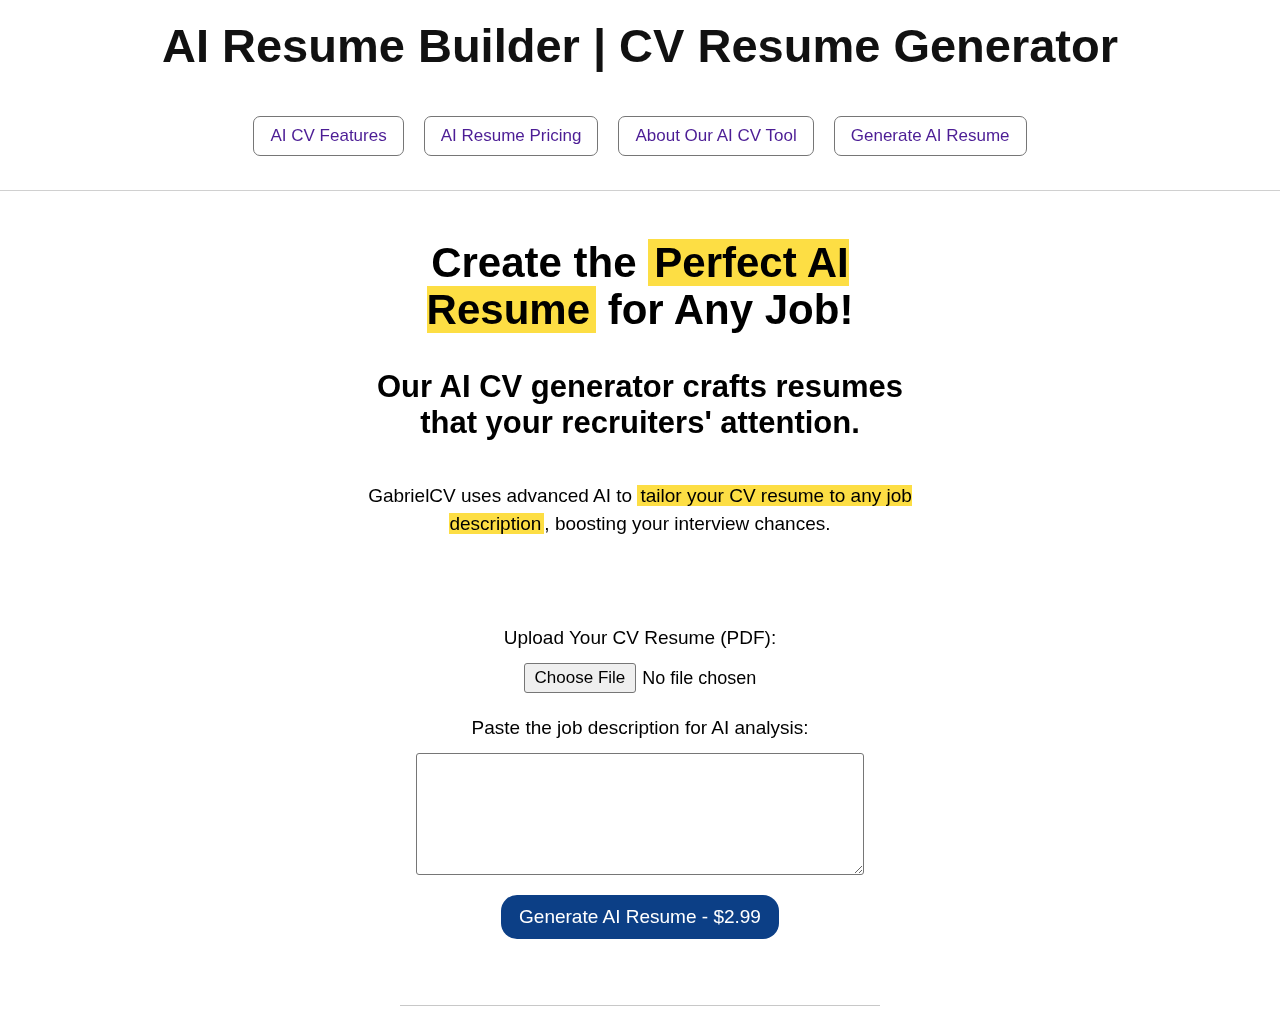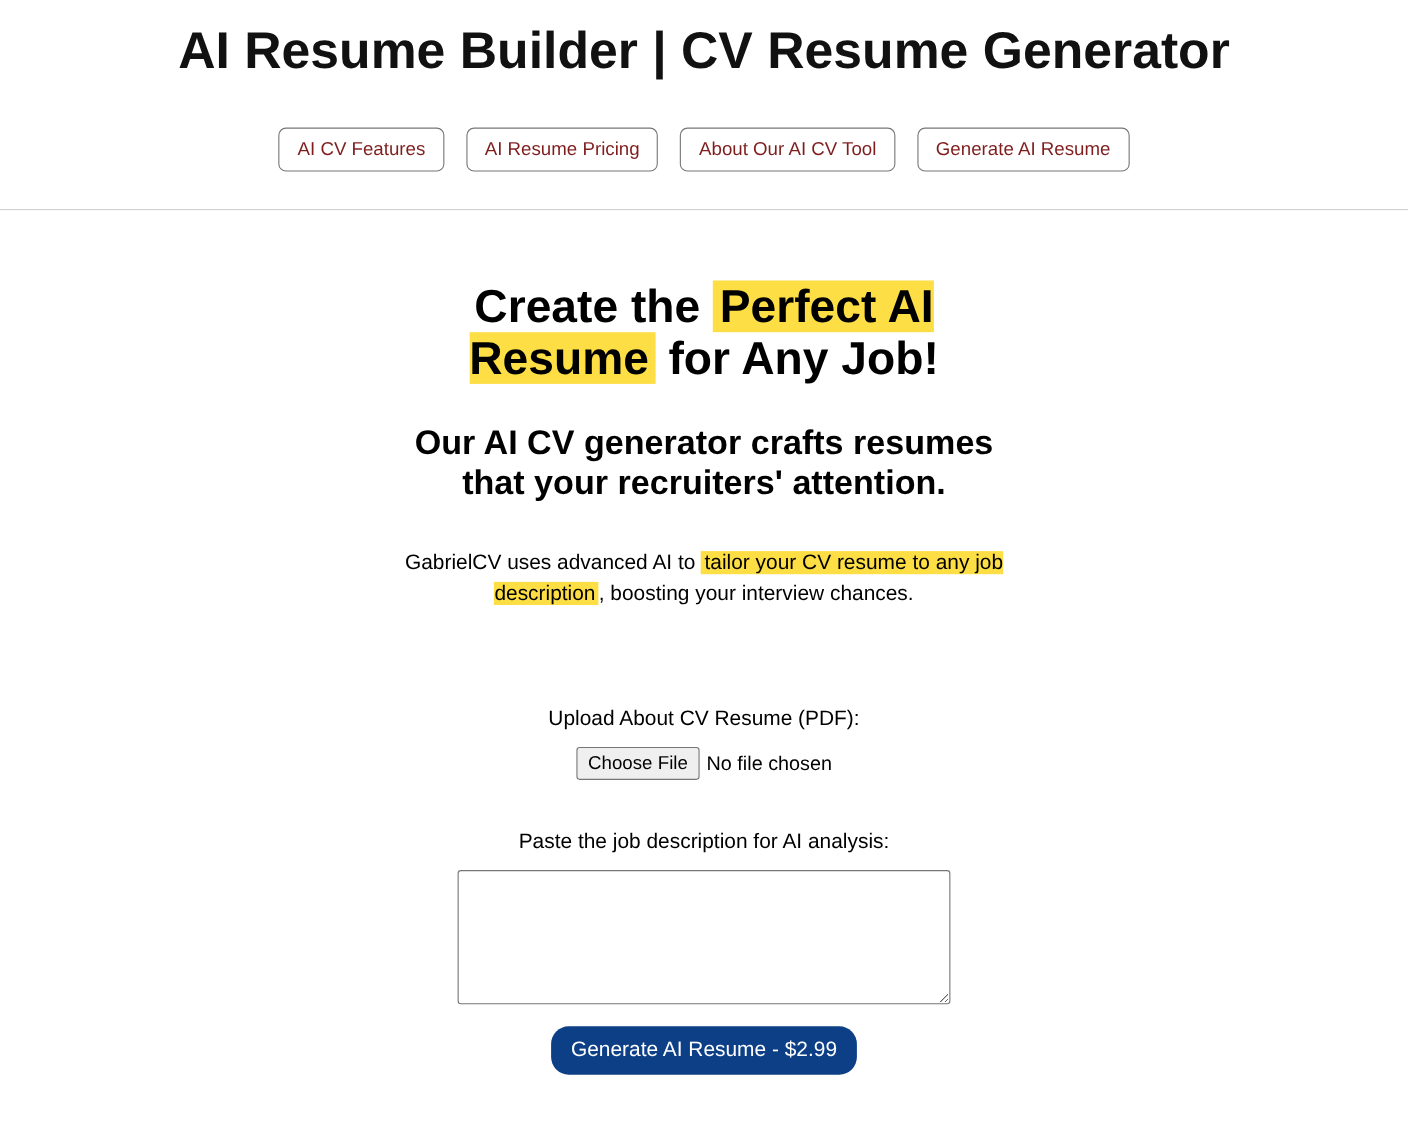--- a/index.html
+++ b/index.html
@@ -34,36 +34,35 @@
       gap: 20px;
       flex-wrap: wrap;
     }
     .nav-button {
       background: #fff;
       border: 1px solid #767676;
       border-radius: 7px;
       padding: 9px 16px;
       font-size: 17px;
       font-family: inherit;
-      color: #7f1d1d;
+      color: #4c1d95;
       cursor: pointer;
     }
     main {
       max-width: 560px;
       margin: 0 auto;
       text-align: center;
       padding-top: 48px;
       padding-bottom: 40px;
     }
     .hero-heading {
       font-size: 42px;
       font-weight: 700;
       line-height: 1.12;
       margin-bottom: 36px;
-      margin-top: 16px;
     }
     .hero-heading .highlight {
       background: #fdde44;
       padding: 0 6px;
     }
     .sub-heading {
       font-size: 31px;
       font-weight: 700;
       line-height: 1.15;
       margin-bottom: 42px;
@@ -80,21 +79,21 @@
     .form-label {
       font-size: 19px;
       margin-bottom: 14px;
       display: block;
     }
     .file-row {
       display: flex;
       justify-content: center;
       align-items: center;
       gap: 6px;
-      margin-bottom: 46px;
+      margin-bottom: 24px;
     }
     .choose-file-btn {
       background: #efefef;
       border: 1px solid #767676;
       border-radius: 3px;
       padding: 4px 10px;
       font-size: 17px;
       font-family: inherit;
       cursor: pointer;
     }
@@ -151,21 +150,21 @@
     <h2 class="hero-heading">
       <span>Create the </span><span class="highlight">Perfect AI Resume</span><span> for Any Job!</span>
     </h2>
 
     <h3 class="sub-heading">Our AI CV generator crafts resumes that your recruiters' attention.</h3>
 
     <p class="description">
       <span>GabrielCV uses advanced AI to </span><span class="highlight2">tailor your CV resume to any job description</span><span>, boosting your interview chances.</span>
     </p>
 
-    <label class="form-label">Upload About CV Resume (PDF):</label>
+    <label class="form-label">Upload Your CV Resume (PDF):</label>
     <div class="file-row">
       <button class="choose-file-btn">Choose File</button>
       <span class="file-status">No file chosen</span>
     </div>
 
     <label class="form-label">Paste the job description for AI analysis:</label>
     <textarea class="job-textarea" style=""></textarea>
 
     <button class="generate-btn">Generate AI Resume - $2.99</button>
 

